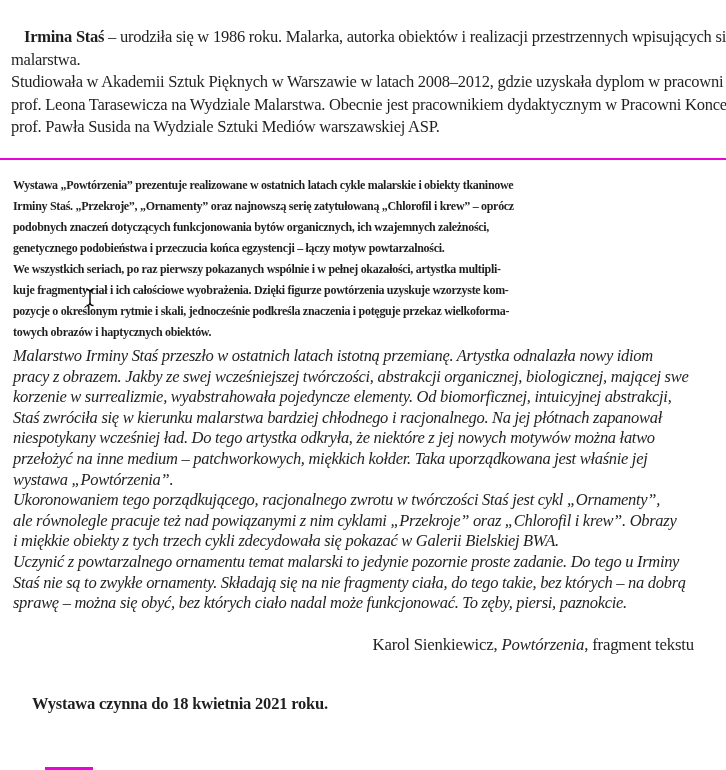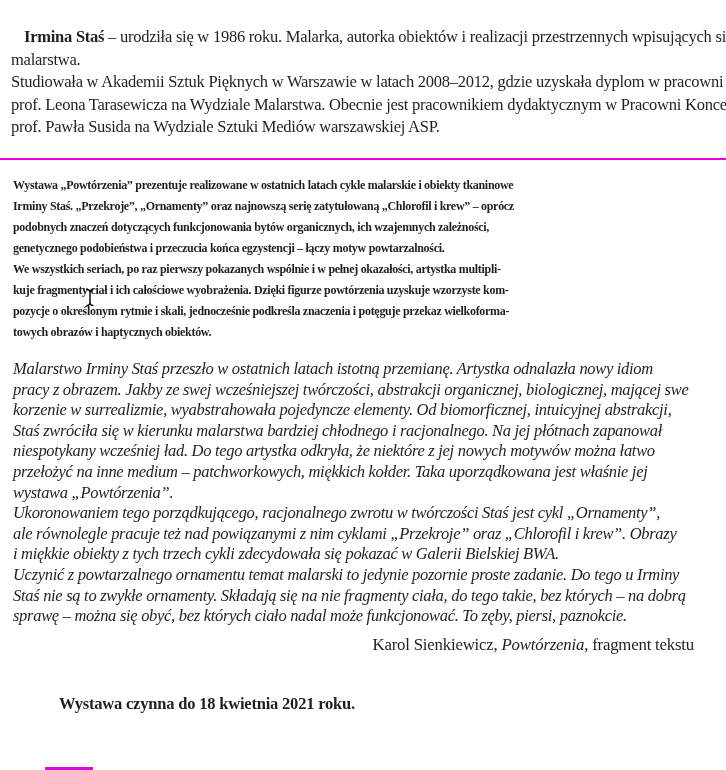--- a/index.html
+++ b/index.html
@@ -24,34 +24,34 @@
     position:absolute;left:0;top:158px;width:726px;height:2px;
     background:var(--accent,#e606d6);
   }
   .main-para{
     position:absolute;left:13px;top:175px;
     font-size:12px;line-height:21px;
     letter-spacing:-0.3px;
     font-weight:bold;
   }
   .essay-para{
-    position:absolute;left:13px;top:359px;
+    position:absolute;left:13px;top:346px;
     font-size:16.5px;line-height:20.6px;
     font-style:italic;
     letter-spacing:-0.3px;
   }
   .italic{font-style:italic;}
   .attribution{
     position:absolute;right:32px;top:635px;
     font-size:16.8px;
     letter-spacing:-0.2px;
     text-align:left;
   }
   .dates{
-    position:absolute;left:59px;top:694px;
+    position:absolute;left:32px;top:694px;
     font-size:16.5px;font-weight:bold;
     letter-spacing:-0.2px;
     text-align:right;
   }
   .readmore{
     position:absolute;left:45px;top:733px;
     font-size:16.5px;font-weight:bold;
     letter-spacing:-0.2px;
     margin-top:44px;
   }

